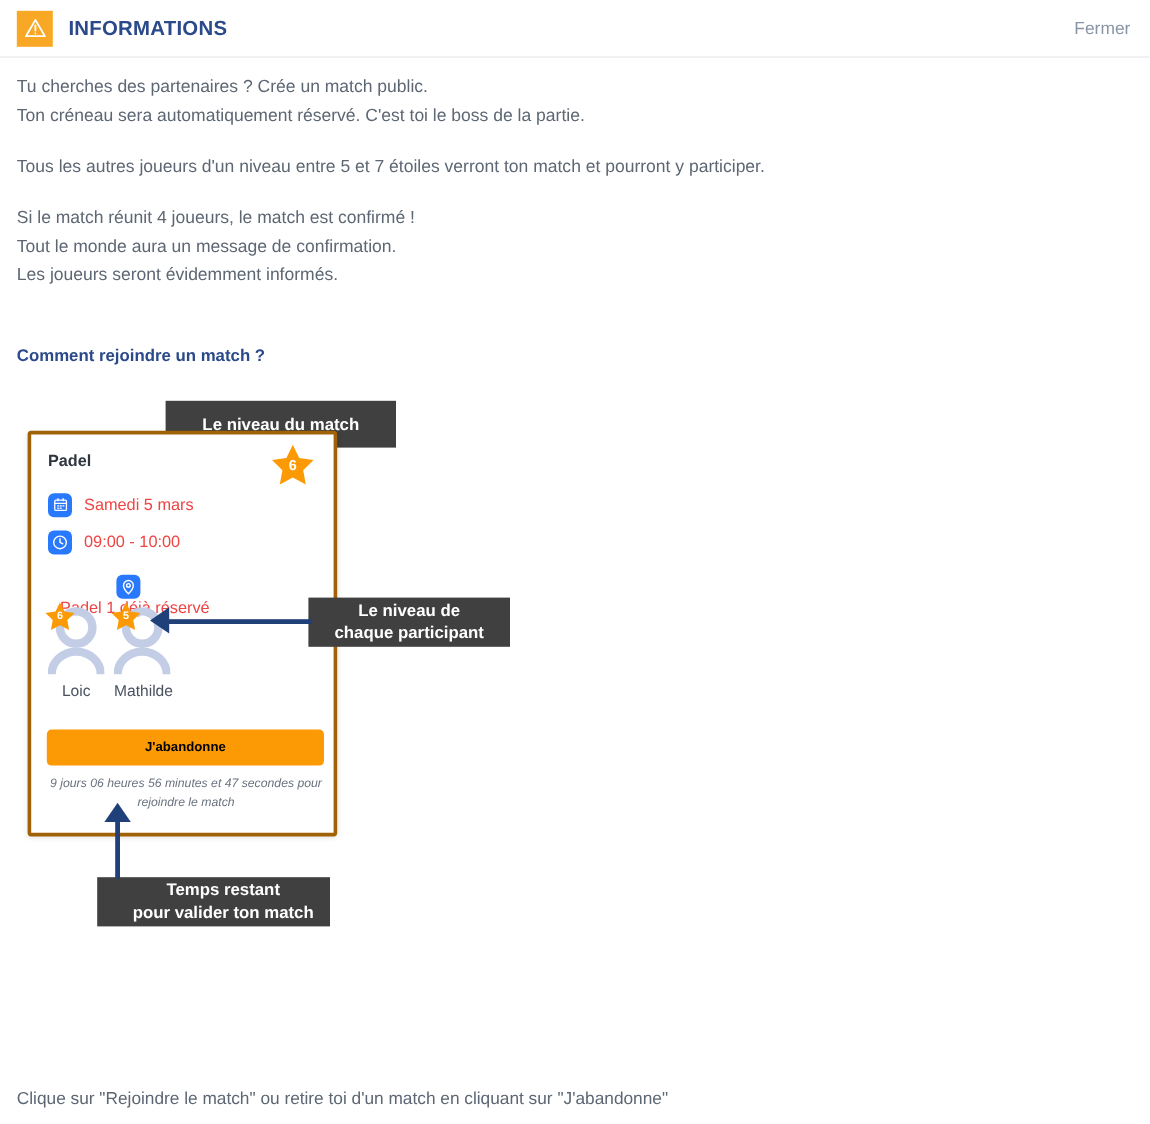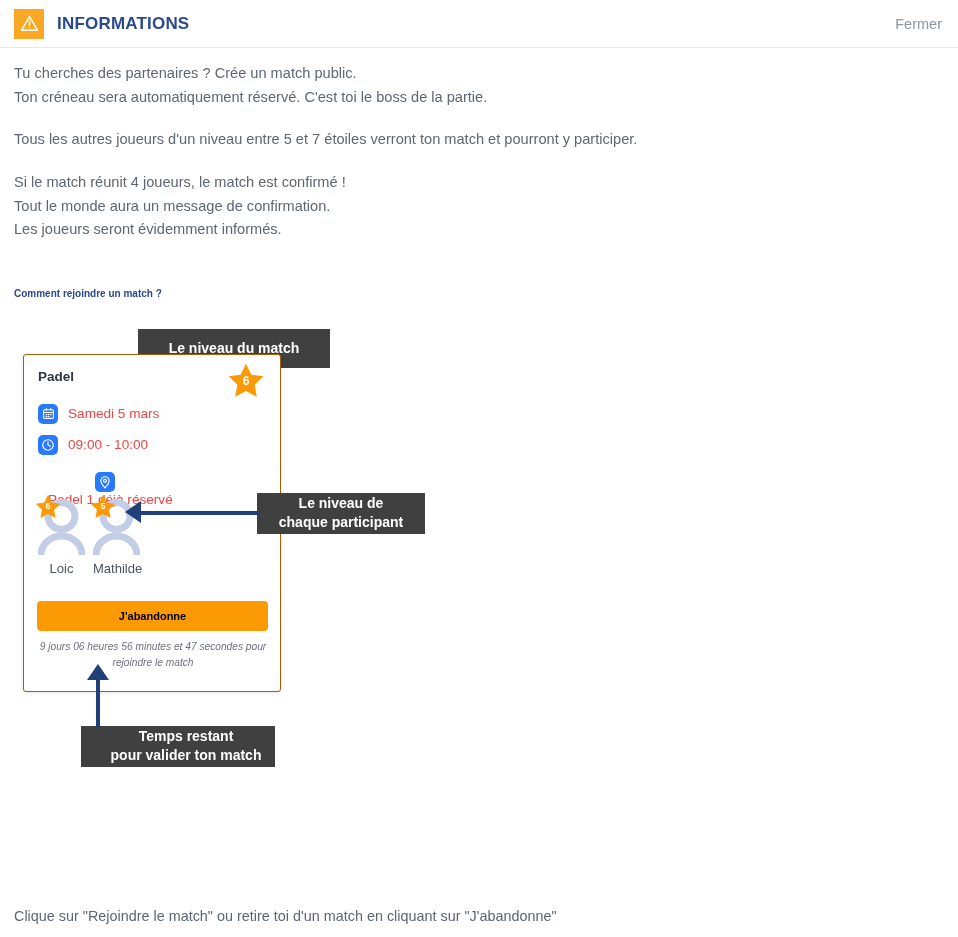--- a/index.html
+++ b/index.html
@@ -56,21 +56,21 @@
   }
   .para {
     font-size: 14.6px;
     color: #5d6673;
     line-height: 1.62;
     margin: 0;
   }
   .para.gap { margin-top: 19px; }
   .section-title {
     margin: 46px 0 0 0;
-    font-size: 10px;
+    font-size: 14px;
     font-weight: 700;
     color: #2b4a8b;
   }
 
   
   .diagram {
     position: relative;
     width: 958px;
     height: 540px;
     margin-top: 22px;
@@ -124,21 +124,21 @@
   }
 
   
   .match-card {
     position: absolute;
     left: 23px;
     top: 33px;
     width: 258px;
     height: 338px;
     background: #ffffff;
-    border: 1px solid #a16207;
+    border: 3px solid #a16207;
     border-radius: 3px;
     box-shadow: 0 1px 4px rgba(0,0,0,0.10);
     box-sizing: border-box;
   }
   .card-sport {
     position: absolute;
     left: 14px;
     top: 14px;
     font-size: 13.5px;
     font-weight: 700;

